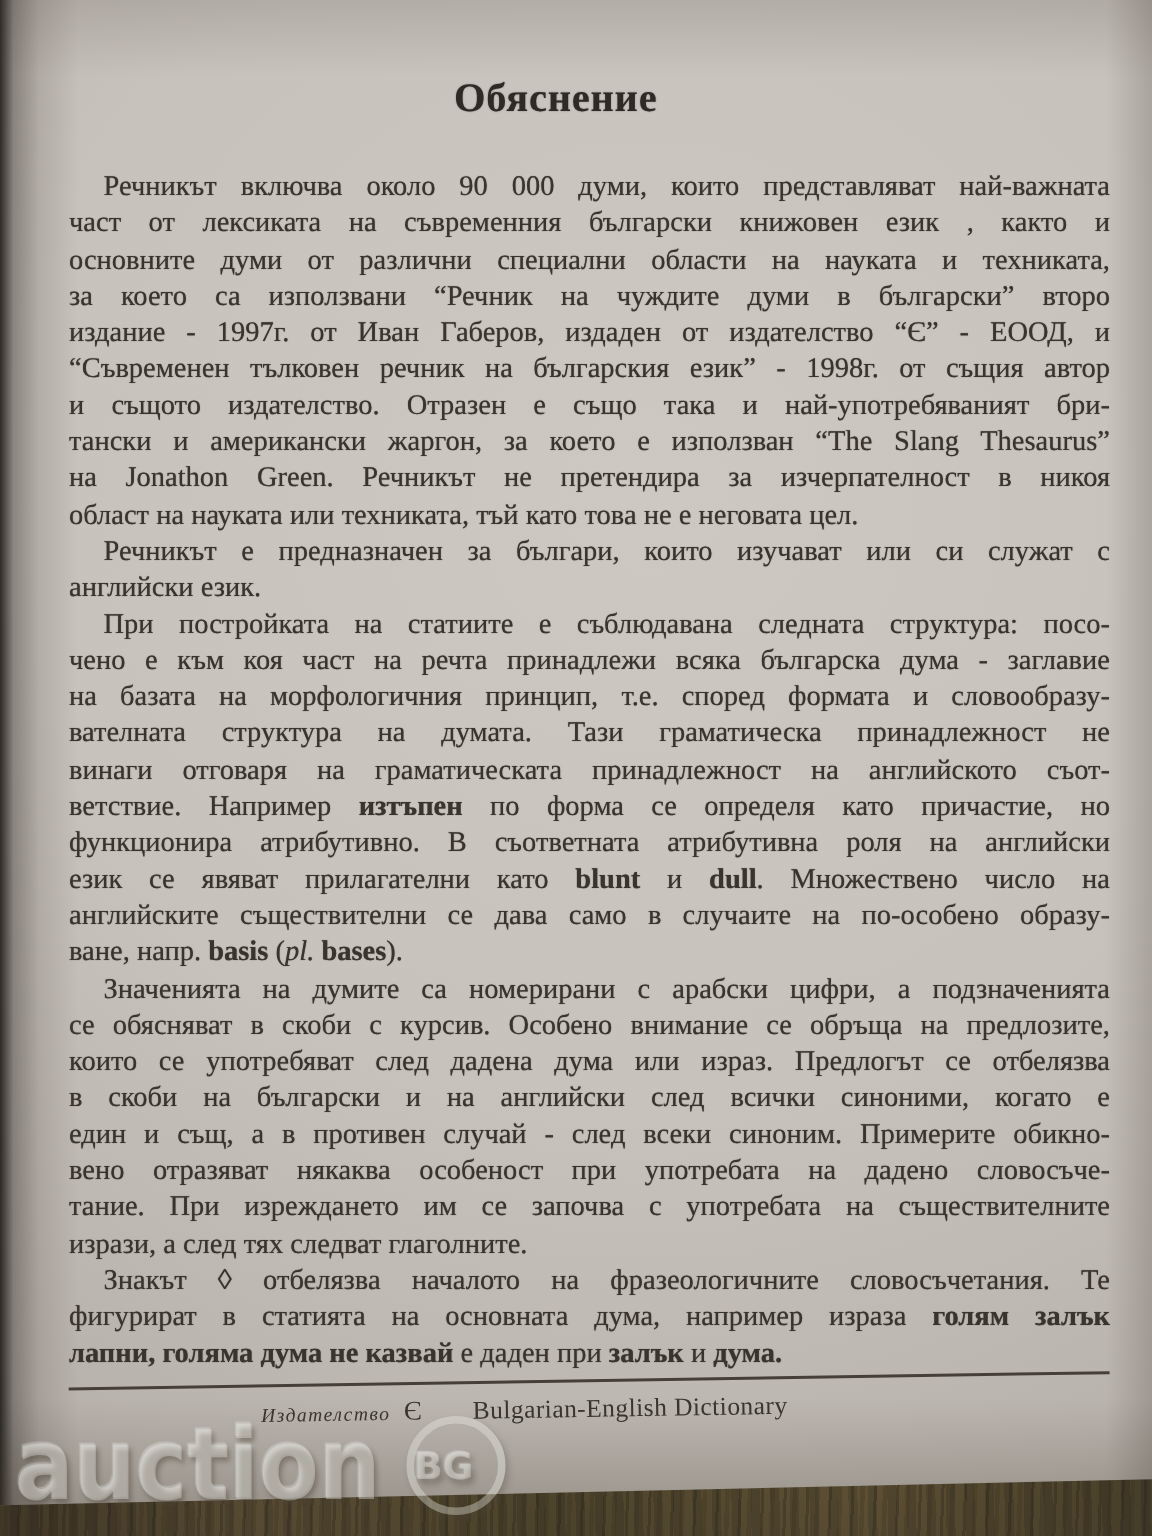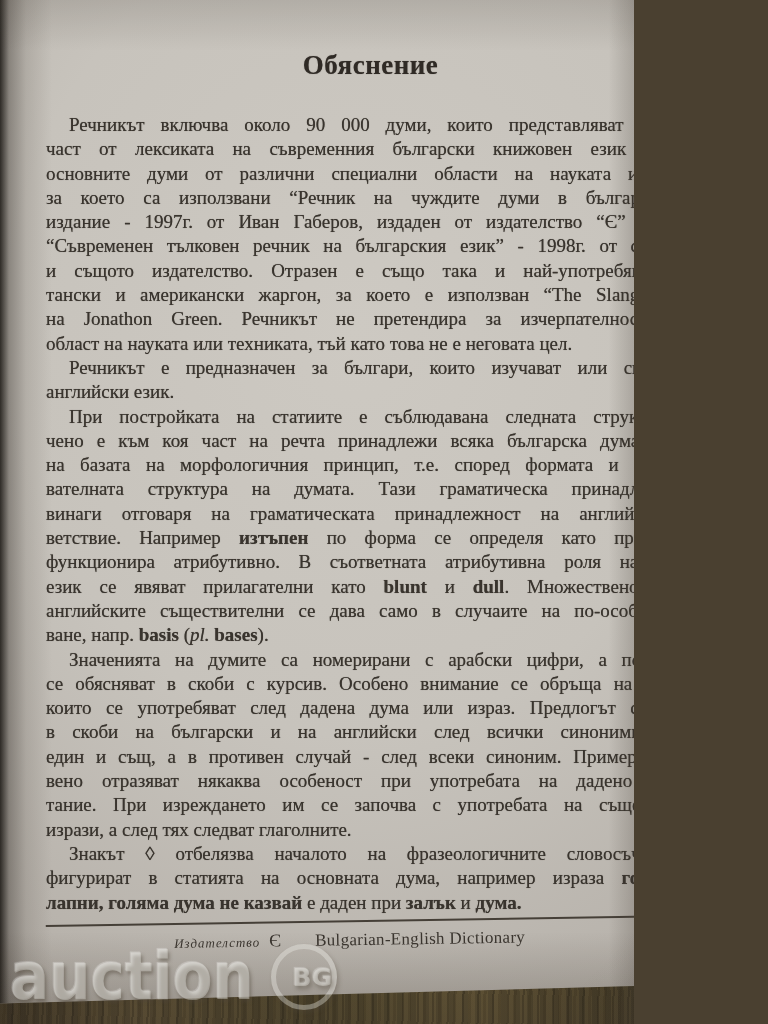--- a/index.html
+++ b/index.html
@@ -1,21 +1,21 @@
 <!DOCTYPE html>
 <html><head>
 <meta charset="utf-8">
 <style>
   html,body { margin:0; padding:0; }
   body {
     width:768px; height:1024px; overflow:hidden; position:relative;
     background:#4a4030;
     font-family:"Liberation Serif", serif;
   }
-  .photo { position:absolute; inset:0; width:634px; height:1024px; overflow:hidden;text-decoration:underline; }
+  .photo { position:absolute; inset:0; width:768px; height:1024px; overflow:hidden;text-decoration:underline; }
 
   
   .wood {
     position:absolute; left:0; right:0; bottom:0; height:110px;
     background:
       repeating-linear-gradient(92deg, rgba(15,12,6,0.25) 0 2px, rgba(0,0,0,0) 2px 6px, rgba(45,36,18,0.22) 6px 9px, rgba(0,0,0,0) 9px 15px),
       repeating-linear-gradient(89deg, rgba(120,100,60,0.10) 0 7px, rgba(0,0,0,0.12) 7px 13px),
       linear-gradient(90deg, #3d3424, #5e5136 22%, #4f462c 48%, #625536 75%, #473e28);
   }
 
@@ -71,21 +71,21 @@
     position:absolute; left:10px; top:944px; z-index:6;
     display:flex; align-items:center; pointer-events:none;
     font-family:"DejaVu Sans", sans-serif; font-weight:bold;
     color:rgba(242,240,235,0.36);
     text-shadow:2px 3px 4px rgba(78,68,55,0.45), -1px -1px 1px rgba(255,255,255,0.30);
   }
   .wm-text { font-size:66px; line-height:1; letter-spacing:0; transform:scaleX(0.88); transform-origin:left center; }
   .wm-badge {
     width:56px; height:56px; margin-left:-16px; border-radius:50%;
     border:5px solid rgba(242,240,235,0.36);
-    display:flex; align-items:center; justify-content:flex-end;
+    display:flex; align-items:center; justify-content:flex-start;
     font-size:25px;
     box-shadow:2px 3px 4px rgba(78,68,55,0.30);
   }
 </style>
 </head>
 <body>
 
 <div class="photo">
   <div class="wood"></div>
 

